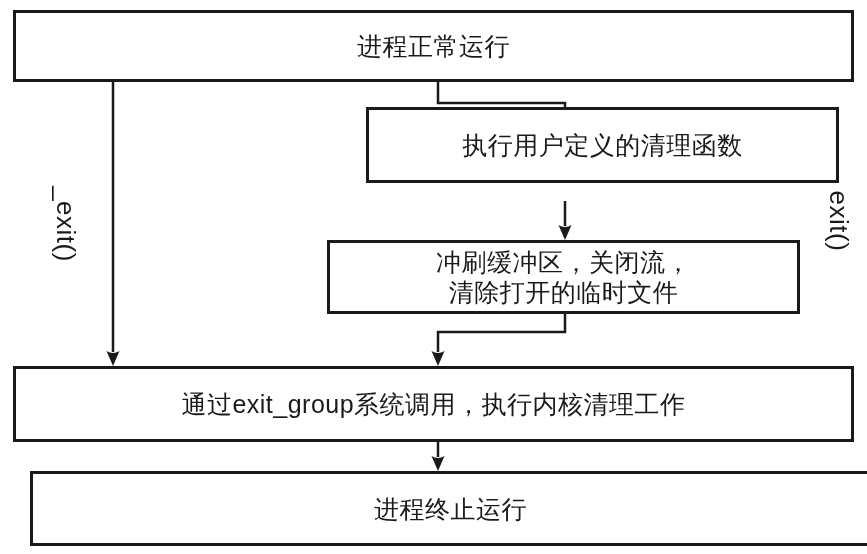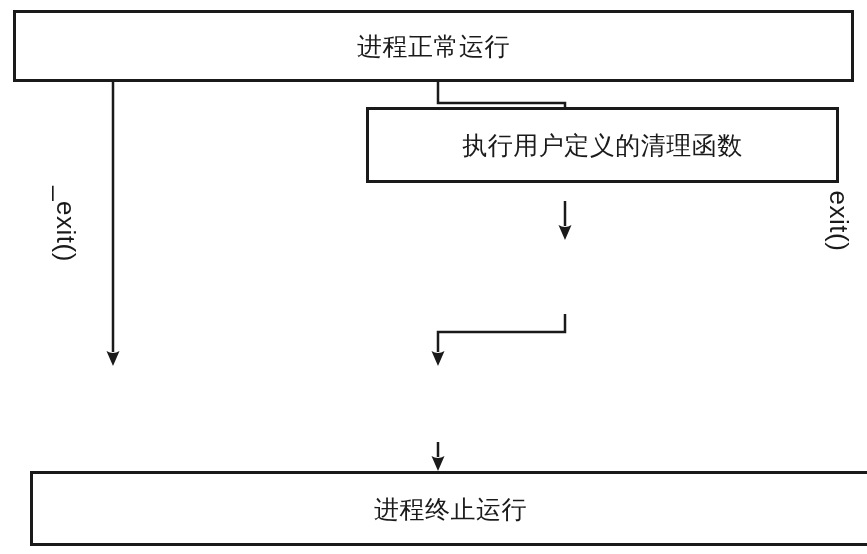--- a/index.html
+++ b/index.html
@@ -88,21 +88,28 @@
   </svg>
 
   <div class="node" id="node-process-running">
     <span class="node-label">进程正常运行</span>
   </div>
 
   <div class="node" id="node-user-cleanup">
     <span class="node-label">执行用户定义的清理函数</span>
   </div>
 
+  <div class="node" id="node-flush-buffers">
+    <span class="node-label">冲刷缓冲区，关闭流，
+清除打开的临时文件</span>
+  </div>
 
+  <div class="node" id="node-exit-group">
+    <span class="node-label">通过exit_group系统调用，执行内核清理工作</span>
+  </div>
 
   <div class="node" id="node-process-terminated">
     <span class="node-label">进程终止运行</span>
   </div>
 
   <div class="rotated-label" id="label-left-exit">_exit()</div>
   <div class="rotated-label" id="label-right-exit">exit()</div>
 
 </div>
 

